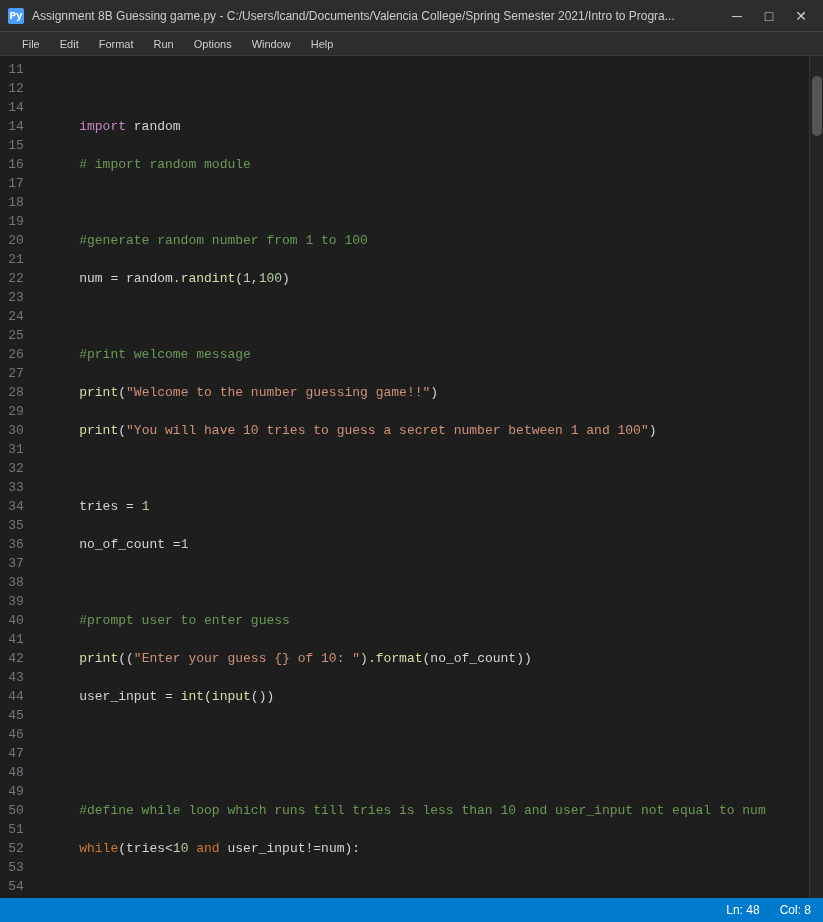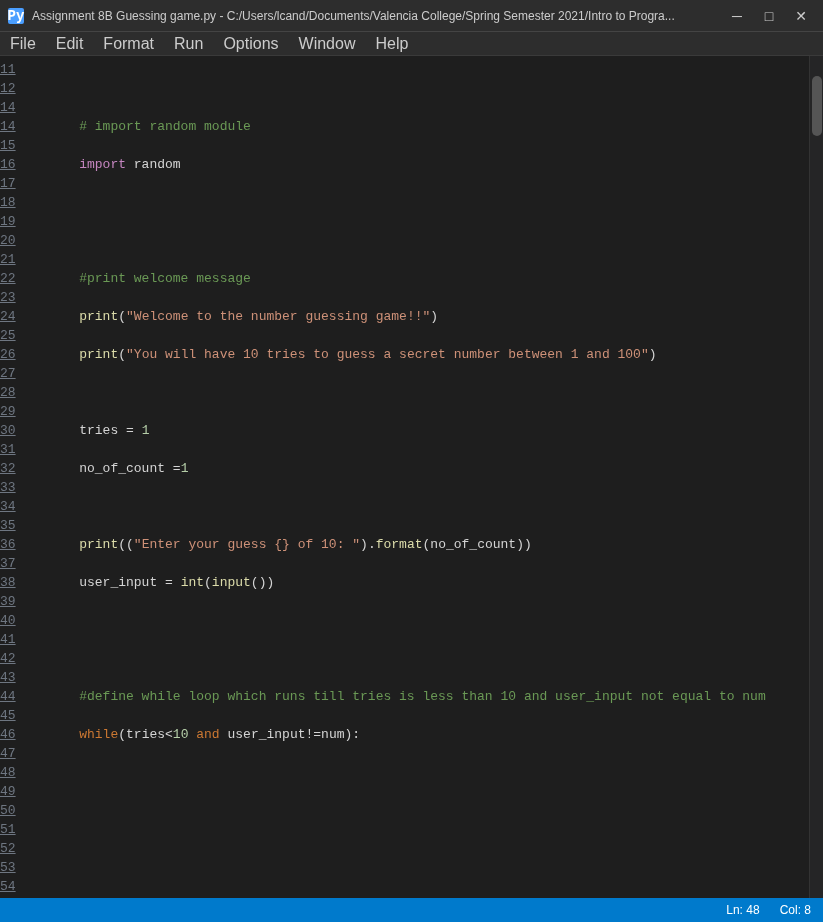--- a/index.html
+++ b/index.html
@@ -10,35 +10,35 @@
       background: #2d2d2d;
       height: 32px;
       display: flex;
       align-items: center;
       justify-content: space-between;
       padding: 0 8px;
       border-bottom: 1px solid #444;
       user-select: none;
     }
     .title-bar-left { display: flex; align-items: center; gap: 8px; }
-    .title-bar-icon { width: 16px; height: 16px; background: #4a9eff; border-radius: 2px; font-size: 14px; color: white; display: flex; align-items: center; justify-content: center; font-weight: bold; }
+    .title-bar-icon { width: 16px; height: 16px; background: #4a9eff; border-radius: 2px; font-size: 11px; color: white; display: flex; align-items: center; justify-content: center; font-weight: bold; }
     .title-bar-text { color: #ccc; font-size: 12px; font-family: Liberation Sans, sans-serif; }
     .title-bar-controls { display: flex; gap: 4px; }
     .title-bar-btn { width: 28px; height: 22px; display: flex; align-items: center; justify-content: center; cursor: pointer; color: #ccc; font-size: 14px; font-family: 'Segoe UI', sans-serif; border-radius: 2px; }
 
     
     .menu-bar {
       background: #2d2d2d;
       height: 24px;
       display: flex;
       align-items: center;
-      padding: 0 0;
+      padding: 0 12px;
       border-bottom: 1px solid #3a3a3a;
       font-family: 'Segoe UI', sans-serif;
-      font-size: 16px;
+      font-size: 11px;
     }
     .menu-item {
       padding: 2px 10px;
       color: #ccc;
       cursor: pointer;
       border-radius: 2px;
     }
 
     
     .editor-container {
@@ -46,28 +46,27 @@
       height: calc(922px - 32px - 24px - 24px);
       overflow: hidden;
       position: relative;
     }
 
     
     .line-numbers {
       width: 40px;
       background: #1e1e1e;
       color: #6e7681;
-      text-align: left;
+      text-align: center;
       padding: 15px 8px 0 0;
       font-size: 13px;
       line-height: 19px;
       overflow: hidden;
       flex-shrink: 0;
       padding-top: 4px;
-      text-decoration: underline;
     }
     .line-numbers span {
       display: block;
     }
 
     
     .code-area {
       flex: 1;
       background: #1e1e1e;
       overflow-x: auto;
@@ -197,31 +196,34 @@
     <span>51</span>
     <span>52</span>
     <span>53</span>
     <span>54</span>
     <span>55</span>
 
   </div>
 
   <div class="code-area">
 <span class="code-line"></span>
+<span class="code-line"><span class="c-import">    import</span><span class="c-plain"> random</span></span>
 <span class="code-line"><span class="c-comment">    # import random module</span></span>
-<span class="code-line"><span class="c-import">    import</span><span class="c-plain"> random</span></span>
-<span class="code-line"></span>
+<span class="code-line"></span>
+<span class="code-line"><span class="c-comment">    #generate random number from 1 to 100</span></span>
+<span class="code-line"><span class="c-plain">    num = random.</span><span class="c-method">randint</span><span class="c-paren">(</span><span class="c-number">1</span><span class="c-plain">,</span><span class="c-number">100</span><span class="c-paren">)</span></span>
 <span class="code-line"></span>
 <span class="code-line"><span class="c-comment">    #print welcome message</span></span>
 <span class="code-line"><span class="c-builtin">    print</span><span class="c-paren">(</span><span class="c-string">"Welcome to the number guessing game!!"</span><span class="c-paren">)</span></span>
 <span class="code-line"><span class="c-builtin">    print</span><span class="c-paren">(</span><span class="c-string">"You will have 10 tries to guess a secret number between 1 and 100"</span><span class="c-paren">)</span></span>
 <span class="code-line"></span>
 <span class="code-line"><span class="c-plain">    tries = </span><span class="c-number">1</span></span>
 <span class="code-line"><span class="c-plain">    no_of_count =</span><span class="c-number">1</span></span>
 <span class="code-line"></span>
+<span class="code-line"><span class="c-comment">    #prompt user to enter guess</span></span>
 <span class="code-line"><span class="c-builtin">    print</span><span class="c-paren">((</span><span class="c-string">"Enter your guess {} of 10: "</span><span class="c-paren">)</span><span class="c-plain">.</span><span class="c-method">format</span><span class="c-paren">(</span><span class="c-plain">no_of_count</span><span class="c-paren">))</span></span>
 <span class="code-line"><span class="c-plain">    user_input = </span><span class="c-builtin">int</span><span class="c-paren">(</span><span class="c-builtin">input</span><span class="c-paren">())</span></span>
 <span class="code-line"></span>
 <span class="code-line"></span>
 <span class="code-line"><span class="c-comment">    #define while loop which runs till tries is less than 10 and user_input not equal to num</span></span>
 <span class="code-line"><span class="c-keyword">    while</span><span class="c-paren">(</span><span class="c-plain">tries&lt;</span><span class="c-number">10</span><span class="c-plain"> </span><span class="c-keyword">and</span><span class="c-plain"> user_input!=num</span><span class="c-paren">)</span><span class="c-plain">:</span></span>
 
 
 
 

